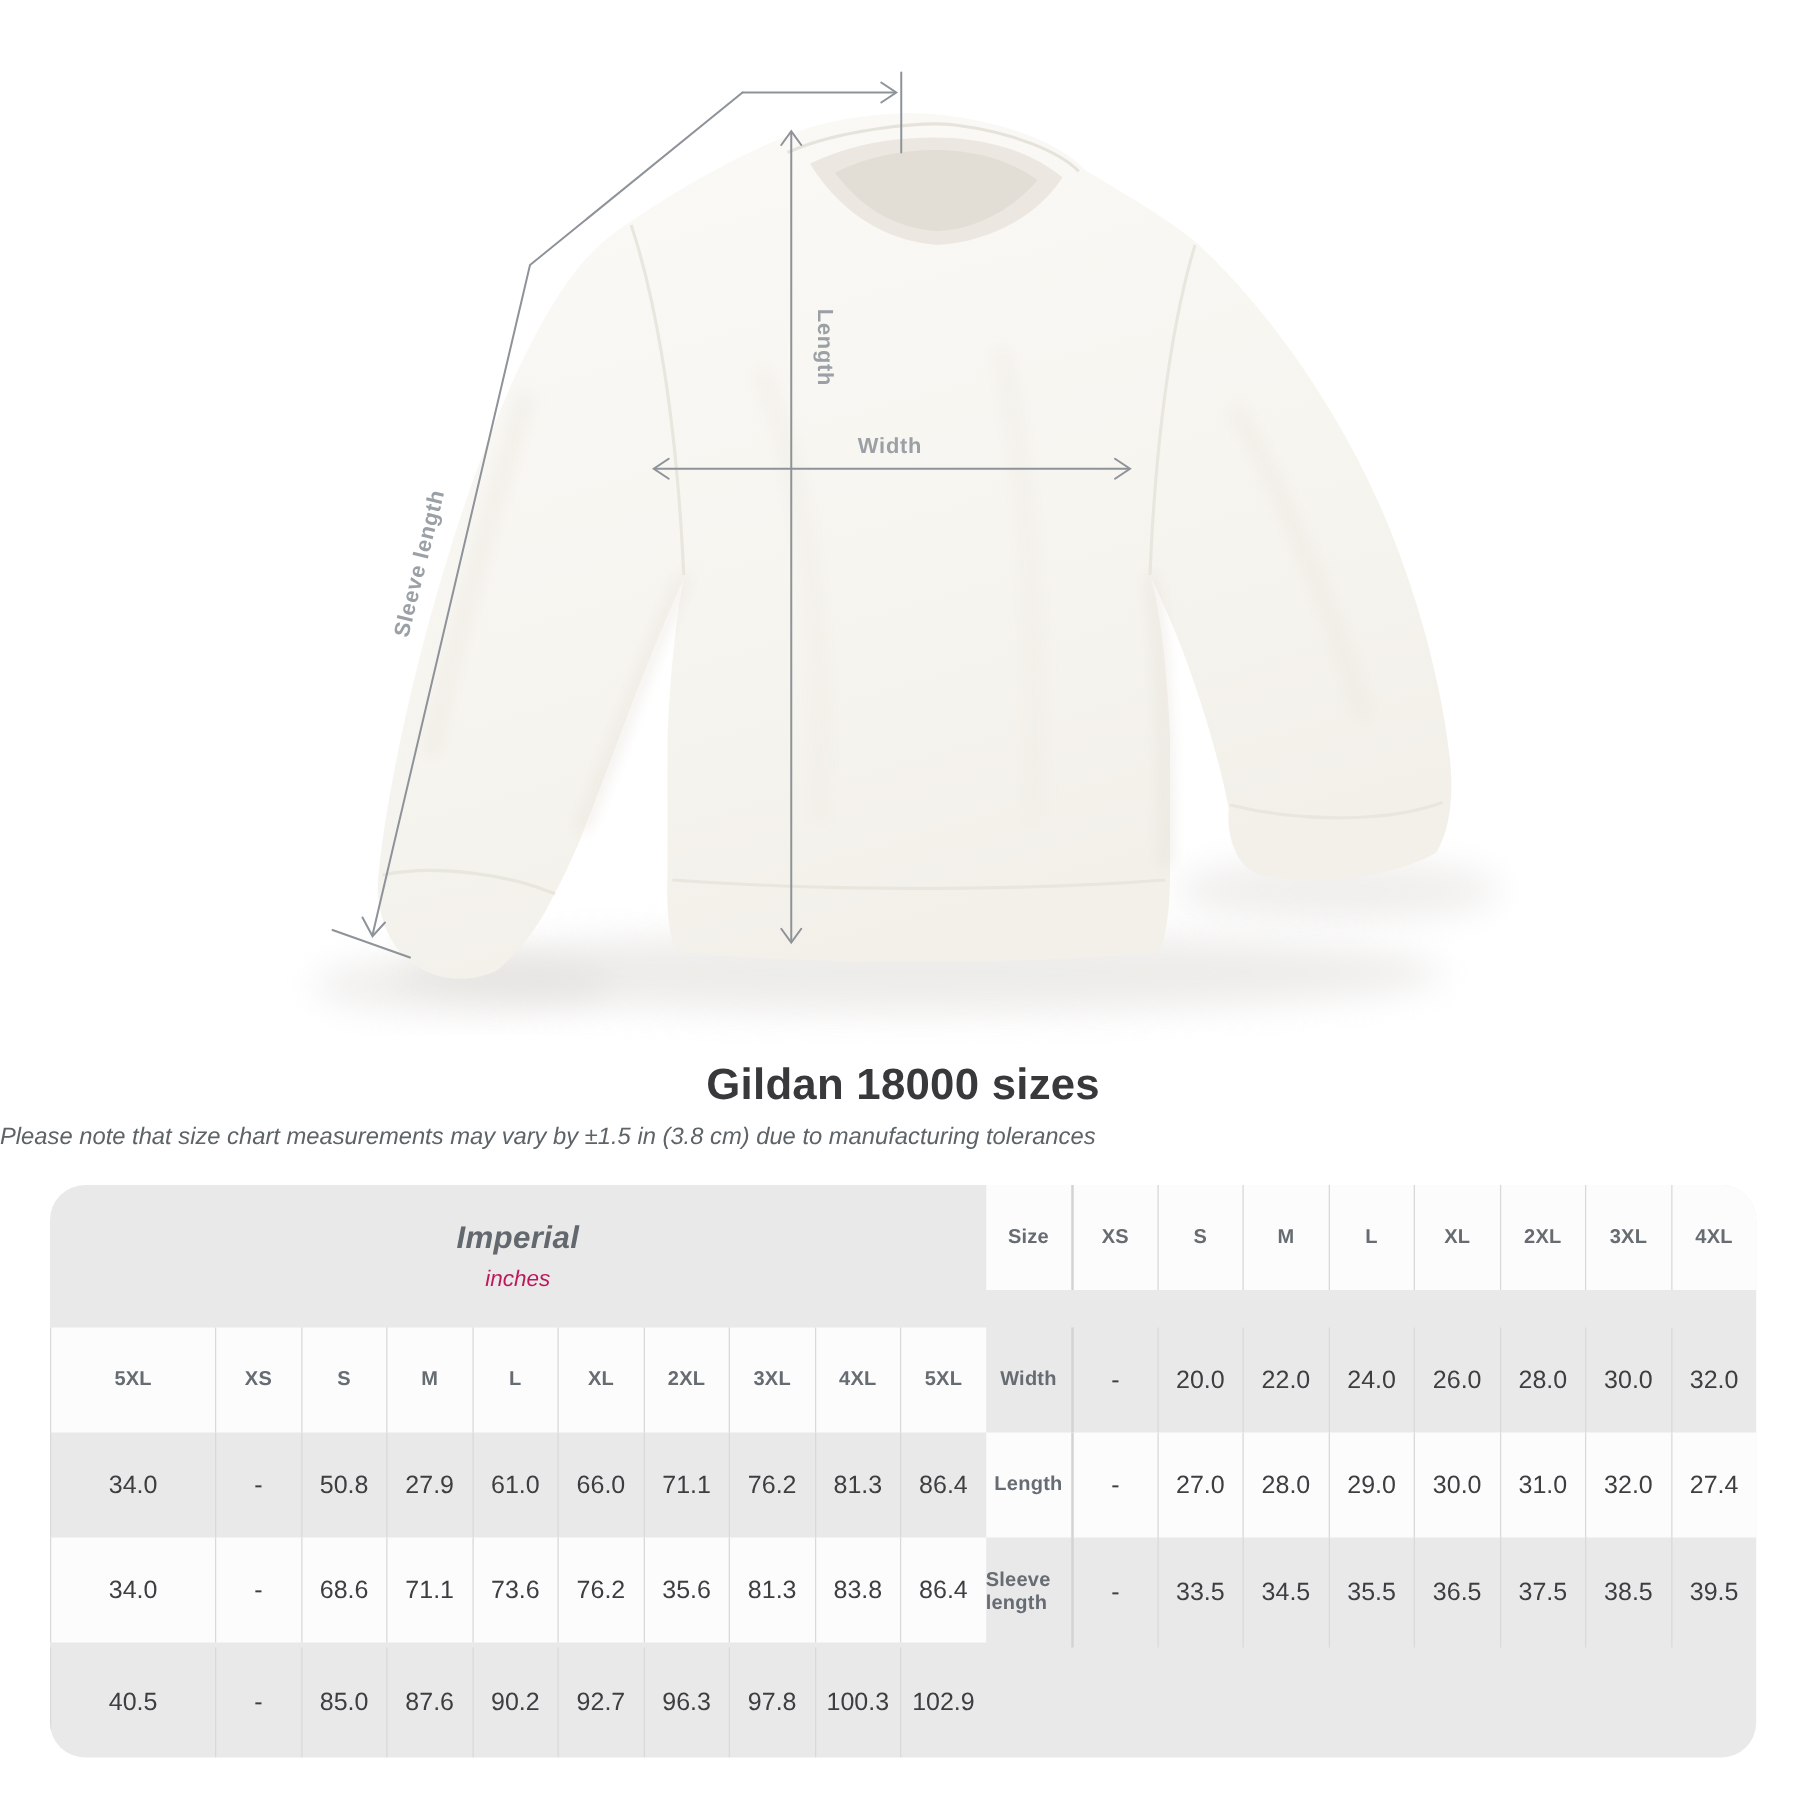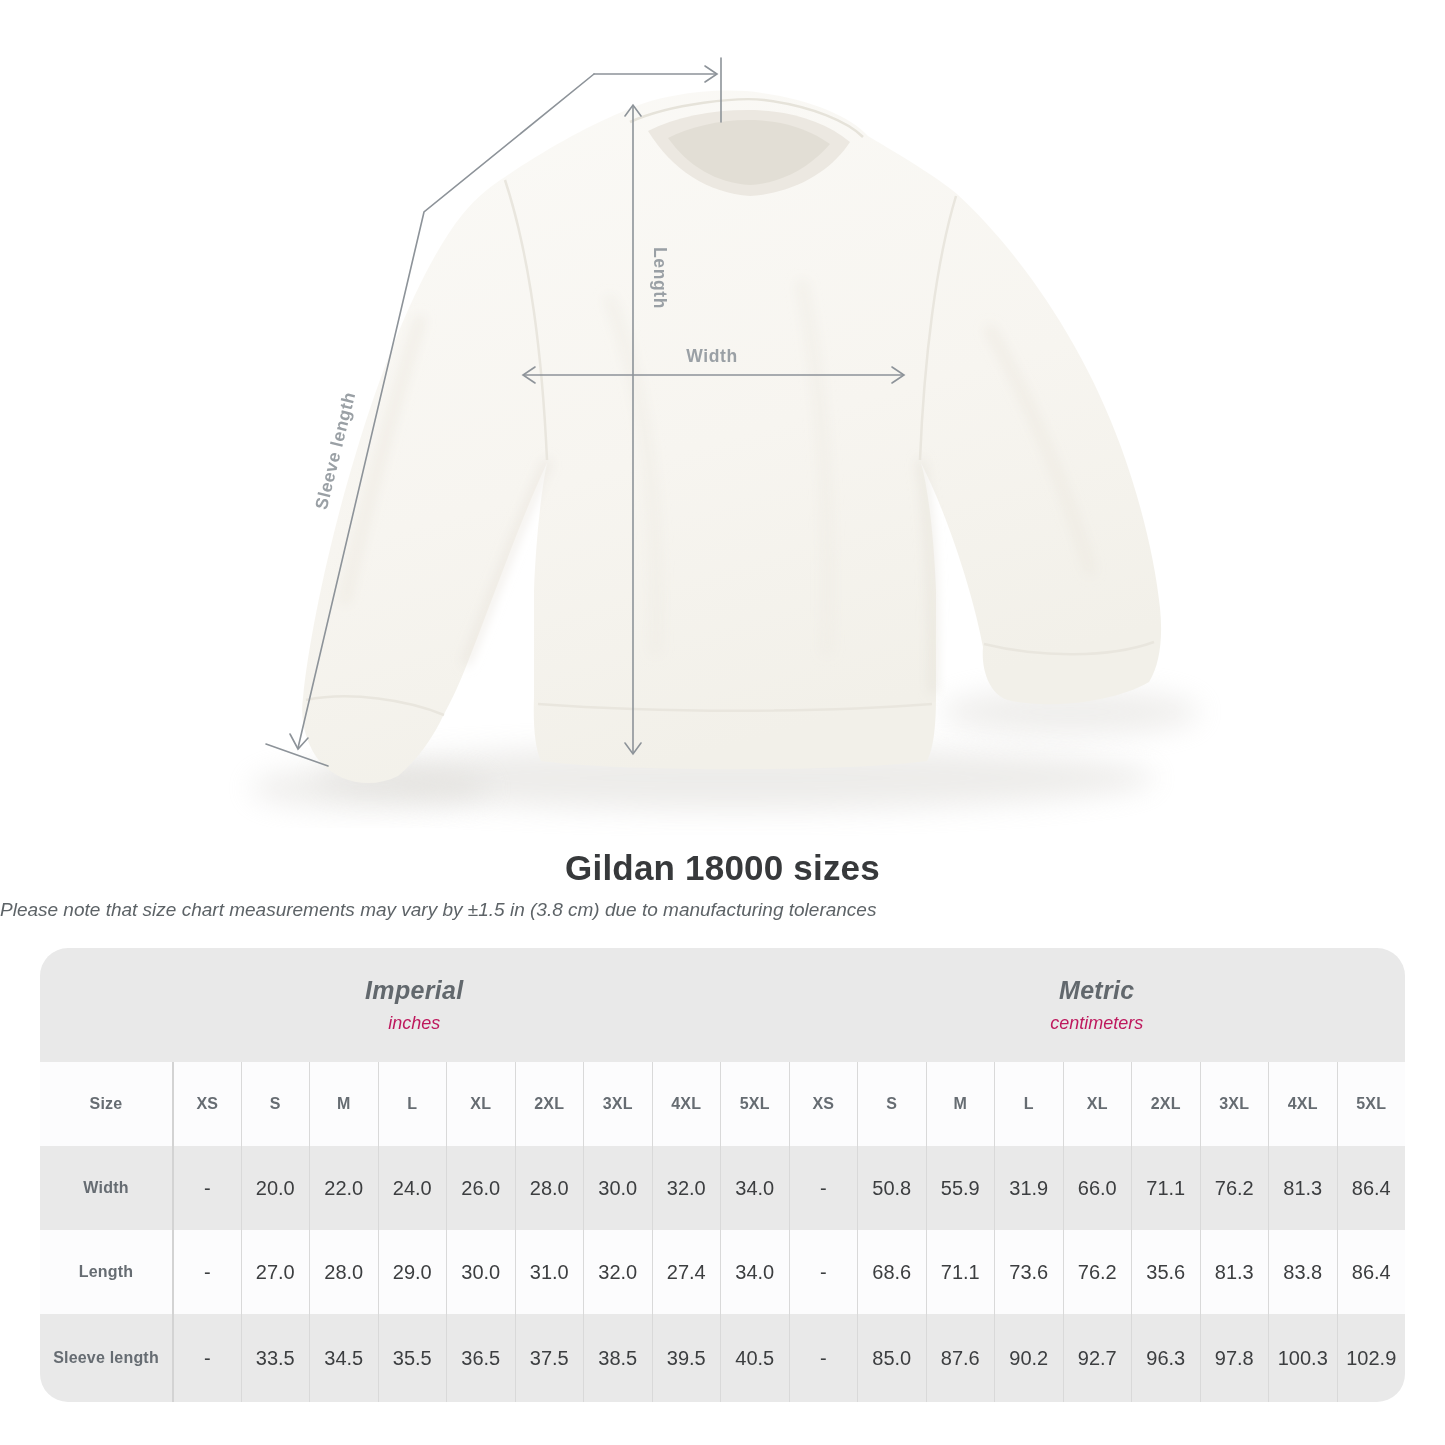--- a/index.html
+++ b/index.html
@@ -152,24 +152,20 @@
 </div>
 
 <h1 class="title">Gildan 18000 sizes</h1>
 <p class="subtitle">Please note that size chart measurements may vary by ±1.5 in (3.8 cm) due to manufacturing tolerances</p>
 
 <div class="table-wrap">
   <div class="size-grid">
     <div class="unit-cell unit-imperial">
       <div class="unit-name">Imperial</div>
       <div class="unit-sub">inches</div>
-    </div>
-    <div class="unit-cell unit-metric">
-      <div class="unit-name">Metric</div>
-      <div class="unit-sub">centimeters</div>
     </div>
 
   <div class="cell label-cell row-white">Size</div>
       <div class="cell head-cell row-white sep-strong">XS</div>
       <div class="cell head-cell row-white sep">S</div>
       <div class="cell head-cell row-white sep">M</div>
       <div class="cell head-cell row-white sep">L</div>
       <div class="cell head-cell row-white sep">XL</div>
       <div class="cell head-cell row-white sep">2XL</div>
       <div class="cell head-cell row-white sep">3XL</div>
@@ -189,22 +185,22 @@
       <div class="cell num-cell sep">20.0</div>
       <div class="cell num-cell sep">22.0</div>
       <div class="cell num-cell sep">24.0</div>
       <div class="cell num-cell sep">26.0</div>
       <div class="cell num-cell sep">28.0</div>
       <div class="cell num-cell sep">30.0</div>
       <div class="cell num-cell sep">32.0</div>
       <div class="cell num-cell sep">34.0</div>
       <div class="cell num-cell sep">-</div>
       <div class="cell num-cell sep">50.8</div>
-      <div class="cell num-cell sep">55.9</div>
-      <div class="cell num-cell sep">31.9</div>
+      <div class="cell num-cell sep">27.9</div>
+      <div class="cell num-cell sep">61.0</div>
       <div class="cell num-cell sep">66.0</div>
       <div class="cell num-cell sep">71.1</div>
       <div class="cell num-cell sep">76.2</div>
       <div class="cell num-cell sep">81.3</div>
       <div class="cell num-cell sep">86.4</div>
       <div class="cell row-white label-cell">Length</div>
       <div class="cell row-white num-cell sep-strong">-</div>
       <div class="cell row-white num-cell sep">27.0</div>
       <div class="cell row-white num-cell sep">28.0</div>
       <div class="cell row-white num-cell sep">29.0</div>

